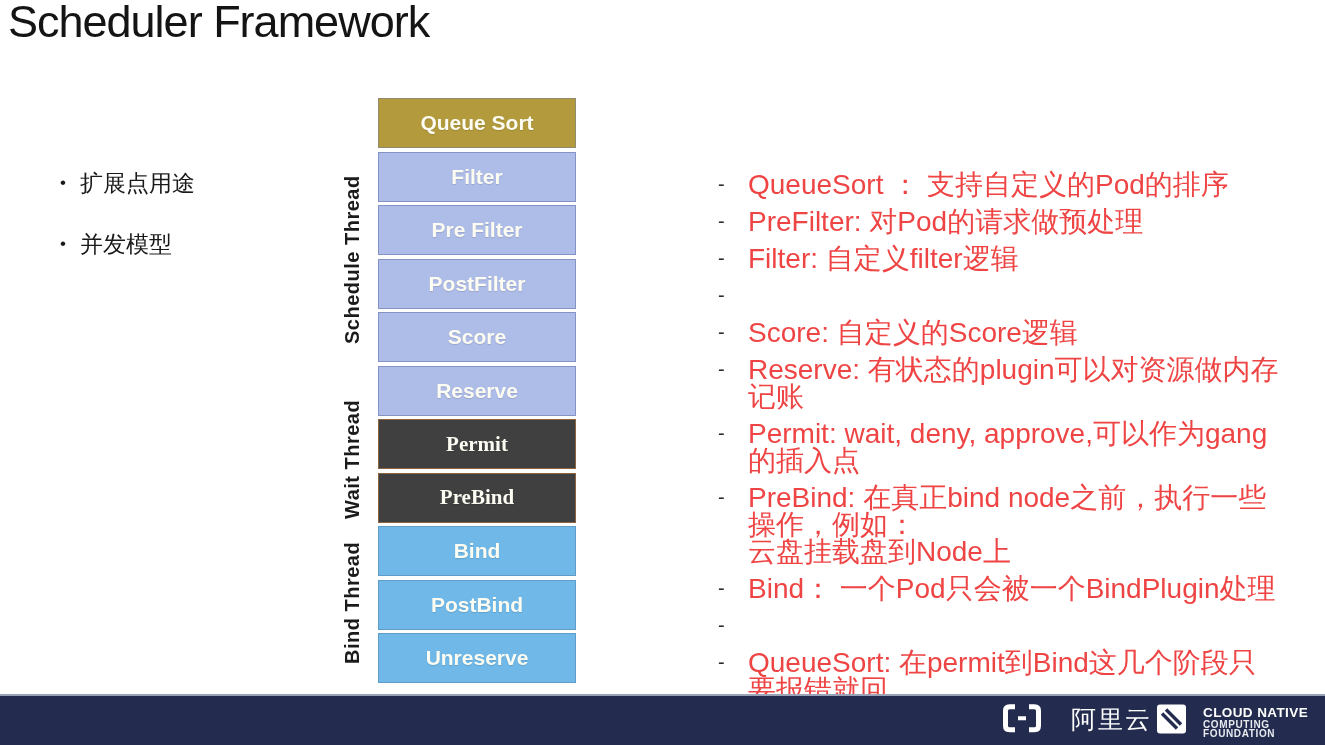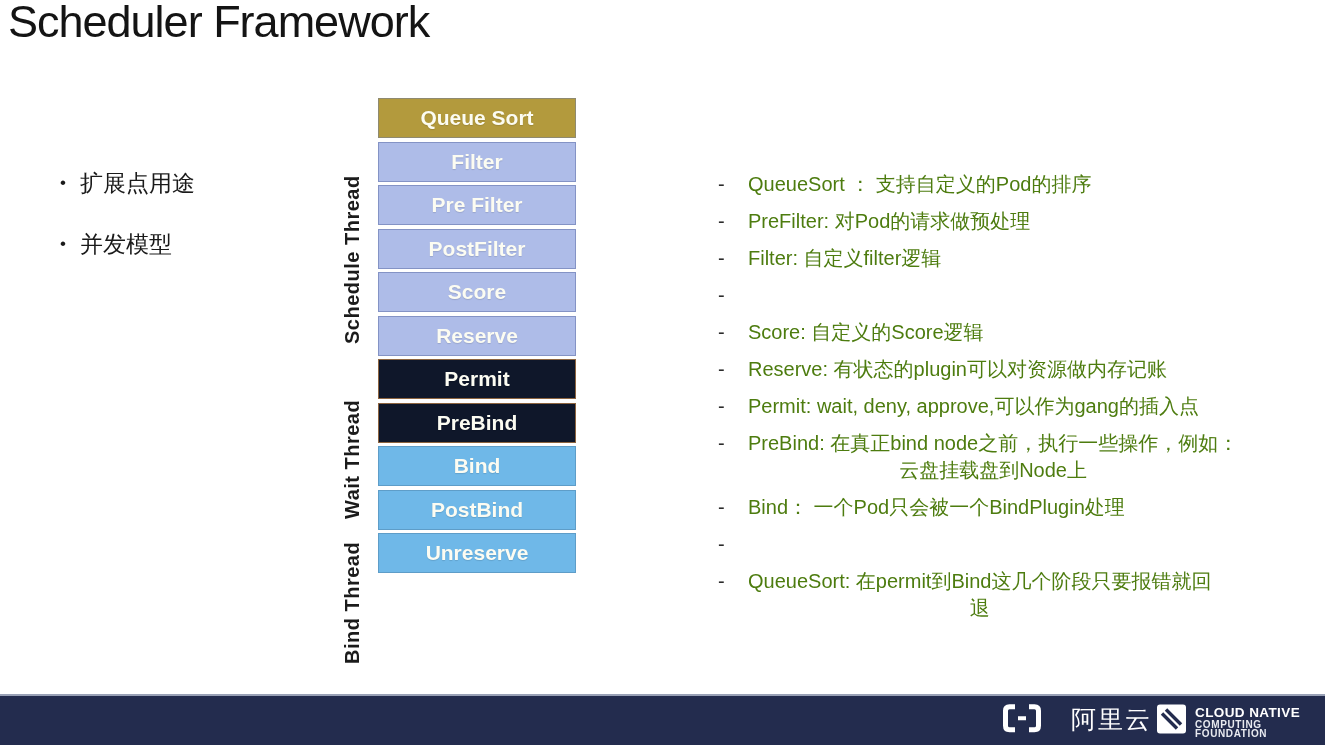--- a/index.html
+++ b/index.html
@@ -25,29 +25,29 @@
   .bullets li {
     display: flex; align-items: center; gap: 14px;
     height: 34px; margin-bottom: 27px;
     font-size: 23px; color: #1a1a1a;
   }
   .bullets .dot { font-size: 17px; line-height: 34px; }
 
   
   .stack { position: absolute; left: 378px; top: 98px; width: 198px; }
   .phase {
-    height: 40px; margin-bottom: 3.5px;
+    height: 50px; margin-bottom: 3.5px;
     border: 1px solid #8792ac;
     display: flex; align-items: center; justify-content: center;
     font-size: 21px; font-weight: 700; color: #fcfcf2;
     text-shadow: 0 1px 1px rgba(0,0,0,0.12);
   }
   .g-sort     { background: #b39a3d; border-color: #8f8a70; }
   .g-schedule { background: #aebce8; border-color: #8493c5; }
-  .g-wait     { background: #0f172a; border-color: #8c6440; }
+  .g-wait     { background: #404040; border-color: #8c6440; font-family: Liberation Serif, serif; }
   .g-bind     { background: #6fb8e8; border-color: #5e9dc8; }
 
   
   .vlabel {
     position: absolute; left: 331px; width: 42px;
     display: flex; align-items: center; justify-content: center;
     writing-mode: vertical-rl; transform: rotate(180deg);
     font-size: 20px; font-weight: 700; color: #1b1b1b; letter-spacing: 0.5px;
     white-space: nowrap;
   }
@@ -56,40 +56,39 @@
   #vl-bind     { top: 534px; height: 138px; }
 
   
   .rlist { position: absolute; left: 718px; top: 171px; width: 566px; }
   .rlist .row { display: flex; margin-bottom: 10px; }
   .rlist .dash {
     flex: 0 0 30px; width: 30px;
     font-size: 20px; line-height: 27px; color: #2b2b2b;
   }
   .rlist .txt {
-    font-size: 20px; line-height: 27px; color: #4d7c0f;
+    font-size: 28px; line-height: 27px; color: #ef4444;
     white-space: pre-wrap;
-    text-align: center;
   }
 
   
   .footer {
     position: absolute; left: 0; bottom: 0; width: 1325px; height: 51px;
     background: #232c4e; border-top: 2px solid #99a1b6;
   }
   .brand-ali {
     position: absolute; left: 1000px; top: 50%; transform: translateY(-52%);
     display: flex; align-items: center; gap: 27px;
   }
   .ali-text { color: #ffffff; font-size: 25px; letter-spacing: 2px; }
   .brand-cncf {
     position: absolute; left: 1156px; top: 50%; transform: translateY(-50%);
     display: flex; align-items: center; gap: 8px;
   }
-  .cncf-text { display: flex; flex-direction: column; justify-content: center; }
+  .cncf-text { display: flex; flex-direction: column; justify-content: center; margin-left: 8px; }
   .cncf-l1 { color: #ffffff; font-size: 13.5px; font-weight: 700; letter-spacing: 0.4px; line-height: 15px; }
   .cncf-l2 { color: #e8eaf0; font-size: 10px; font-weight: 700; letter-spacing: 0.62px; line-height: 9px; }
 </style>
 </head>
 <body>
 
 <main>
 
   <h1 class="title">Scheduler Framework</h1>
 

